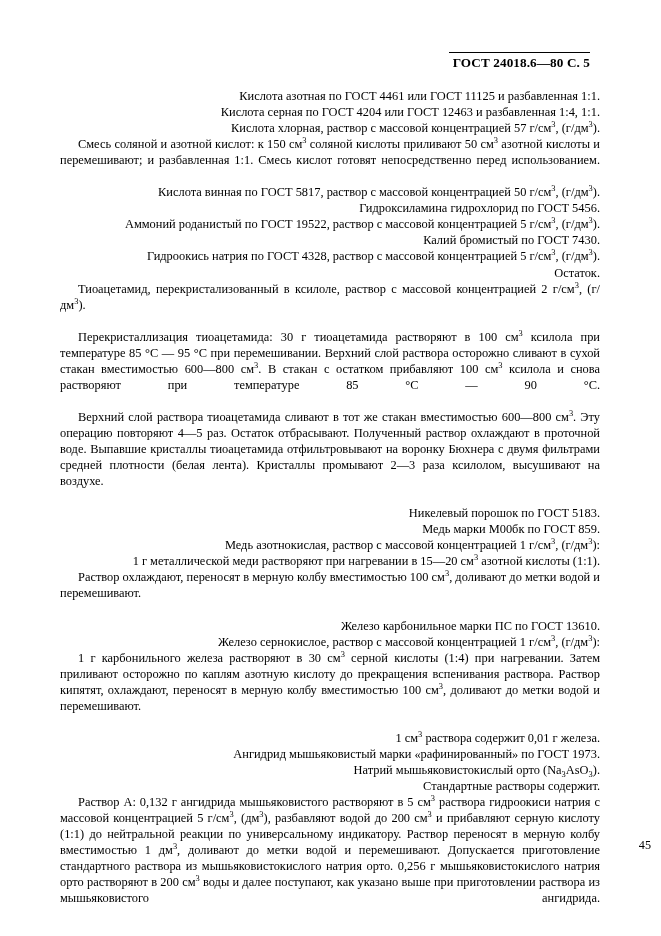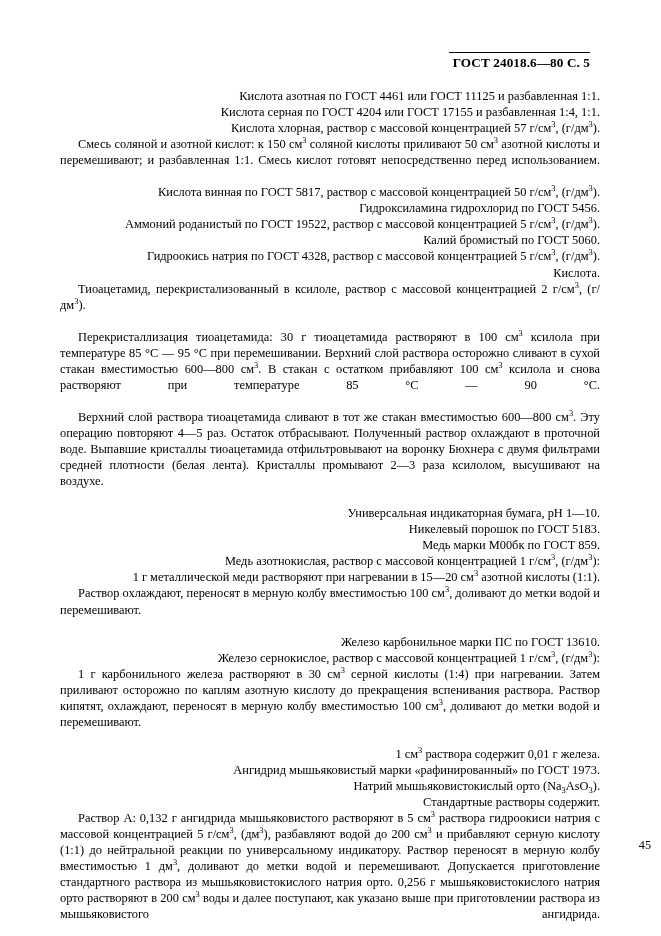--- a/index.html
+++ b/index.html
@@ -108,47 +108,46 @@
 
   <div class="header">
     <div class="header-rule"></div>
     <div class="header-title">ГОСТ 24018.6—80 С. 5</div>
   </div>
 
   <div class="content">
 
     <p class="ind flush">Кислота азотная по ГОСТ 4461 или ГОСТ 11125 и разбавленная 1:1.</p>
 
-    <p class="ind flush">Кислота серная по ГОСТ 4204 или ГОСТ 17155 и разбавленная 1:4, 1:1.</p>
+    <p class="ind flush">Кислота серная по ГОСТ 4204 или ГОСТ 12463 и разбавленная 1:4, 1:1.</p>
 
     <p class="ind flush">Кислота хлорная, раствор с массовой концентрацией 57 г/см<sup>3</sup>, (г/дм<sup>3</sup>).</p>
 
 
     <p class="ind just">Смесь соляной и азотной кислот: к 150 см<sup>3</sup> соляной кислоты приливают 50 см<sup>3</sup> азотной кислоты и перемешивают; и разбавленная 1:1. Смесь кислот готовят непосредственно перед использованием.</p>
 
     <p class="ind flush">Кислота винная по ГОСТ 5817, раствор с массовой концентрацией 50 г/см<sup>3</sup>, (г/дм<sup>3</sup>).</p>
 
 
     <p class="ind flush">Гидроксиламина гидрохлорид по ГОСТ 5456.</p>
 
     <p class="ind flush">Аммоний роданистый по ГОСТ 19522, раствор с массовой концентрацией 5 г/см<sup>3</sup>, (г/дм<sup>3</sup>).</p>
 
-    <p class="ind flush">Калий бромистый по ГОСТ 5060.</p>
+    <p class="ind flush">Калий бромистый по ГОСТ 7430.</p>
 
     <p class="ind flush">Гидроокись натрия по ГОСТ 4328, раствор с массовой концентрацией 5 г/см<sup>3</sup>, (г/дм<sup>3</sup>).</p>
 
-    <p class="ind flush">Кислота.</p>
+    <p class="ind flush">Остаток.</p>
 
     <p class="ind just">Тиоацетамид, перекристализованный в ксилоле, раствор с массовой концентрацией 2 г/см<sup>3</sup>, (г/дм<sup>3</sup>).</p>
 
     <p class="ind just">Перекристаллизация тиоацетамида: 30 г тиоацетамида растворяют в 100 см<sup>3</sup> ксилола при температуре 85 °С — 95 °С при перемешивании. Верхний слой раствора осторожно сливают в сухой стакан вместимостью 600—800 см<sup>3</sup>. В стакан с остатком прибавляют 100 см<sup>3</sup> ксилола и снова растворяют при температуре 85 °С — 90 °С.</p>
 
     <p class="ind just">Верхний слой раствора тиоацетамида сливают в тот же стакан вместимостью 600—800 см<sup>3</sup>. Эту операцию повторяют 4—5 раз. Остаток отбрасывают. Полученный раствор охлаждают в проточной воде. Выпавшие кристаллы тиоацетамида отфильтровывают на воронку Бюхнера с двумя фильтрами средней плотности (белая лента). Кристаллы промывают 2—3 раза ксилолом, высушивают на воздухе.</p>
 
-    <p class="ind flush">Универсальная индикаторная бумага, рН 1—10.</p>
 
     <p class="ind flush">Никелевый порошок по ГОСТ 5183.</p>
 
     <p class="ind flush">Медь марки М00бк по ГОСТ 859.</p>
 
     <p class="ind flush">Медь азотнокислая, раствор с массовой концентрацией 1 г/см<sup>3</sup>, (г/дм<sup>3</sup>):</p>
 
     <p class="ind flush">1 г металлической меди растворяют при нагревании в 15—20 см<sup>3</sup> азотной кислоты (1:1).</p>
 
     <p class="ind just">Раствор охлаждают, переносят в мерную колбу вместимостью 100 см<sup>3</sup>, доливают до метки водой и перемешивают.</p>

